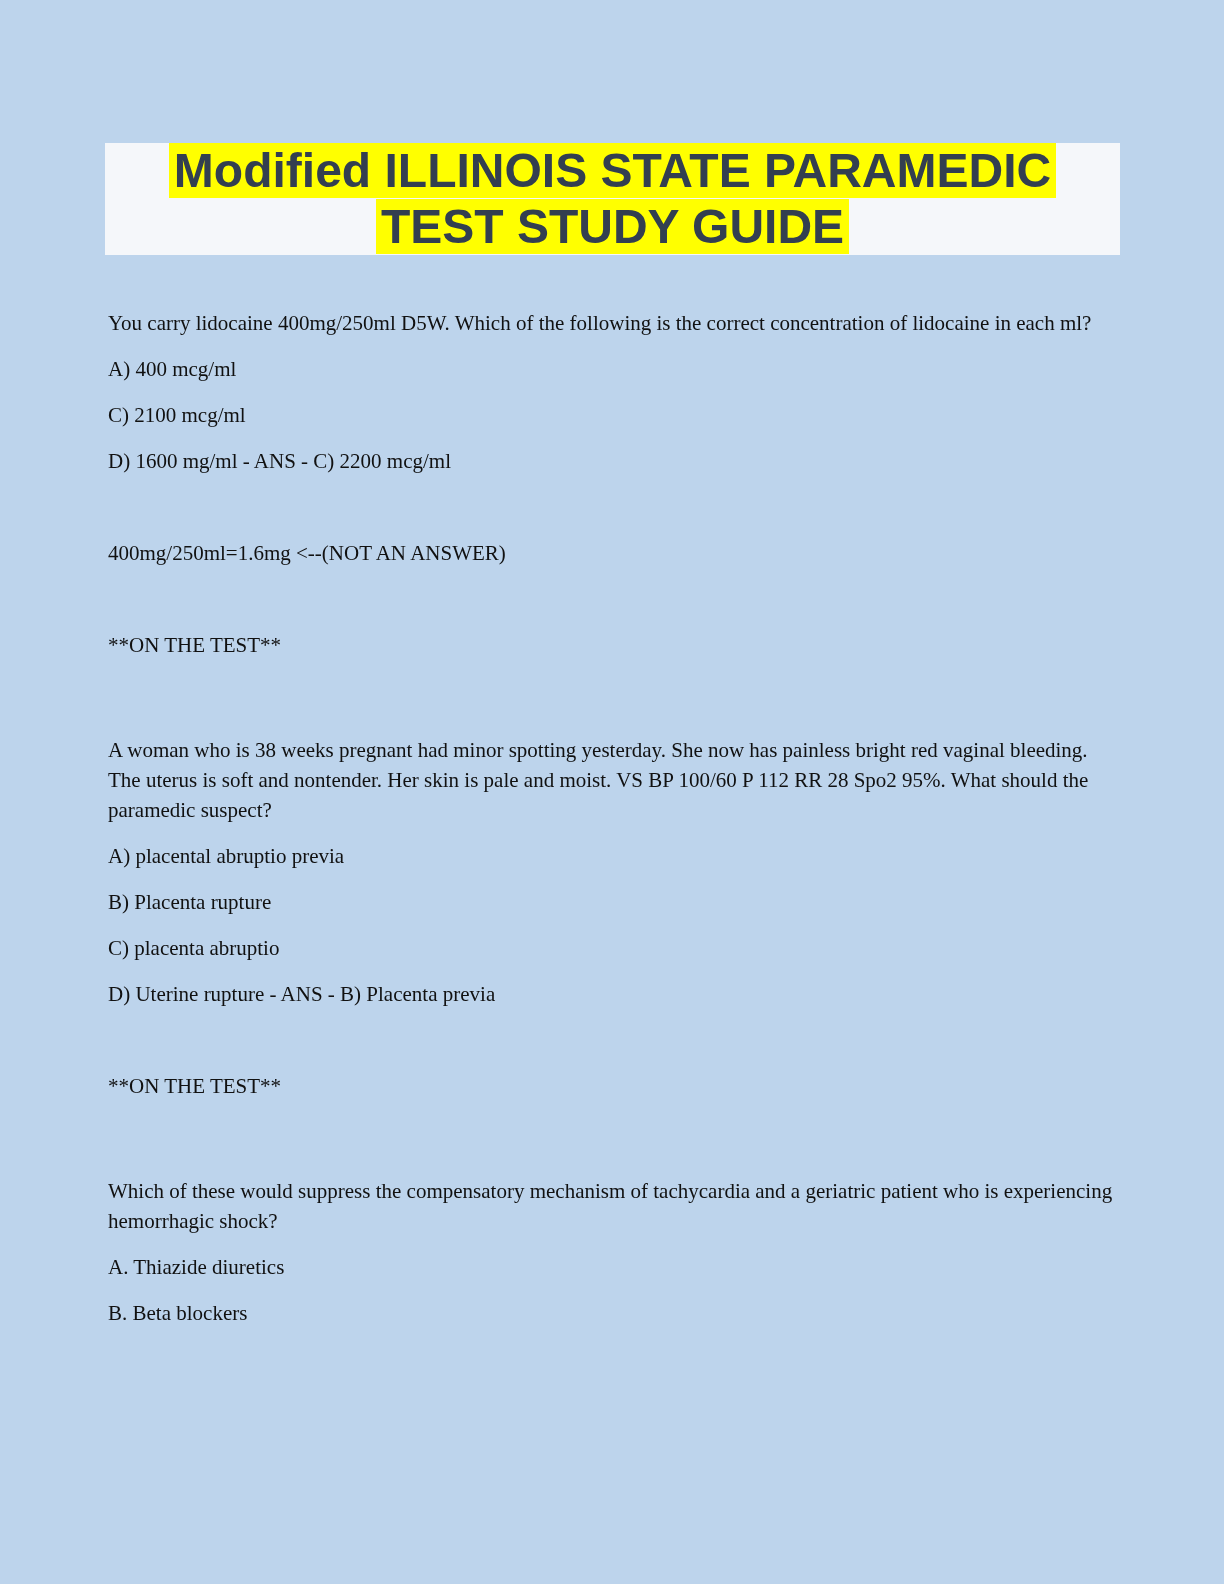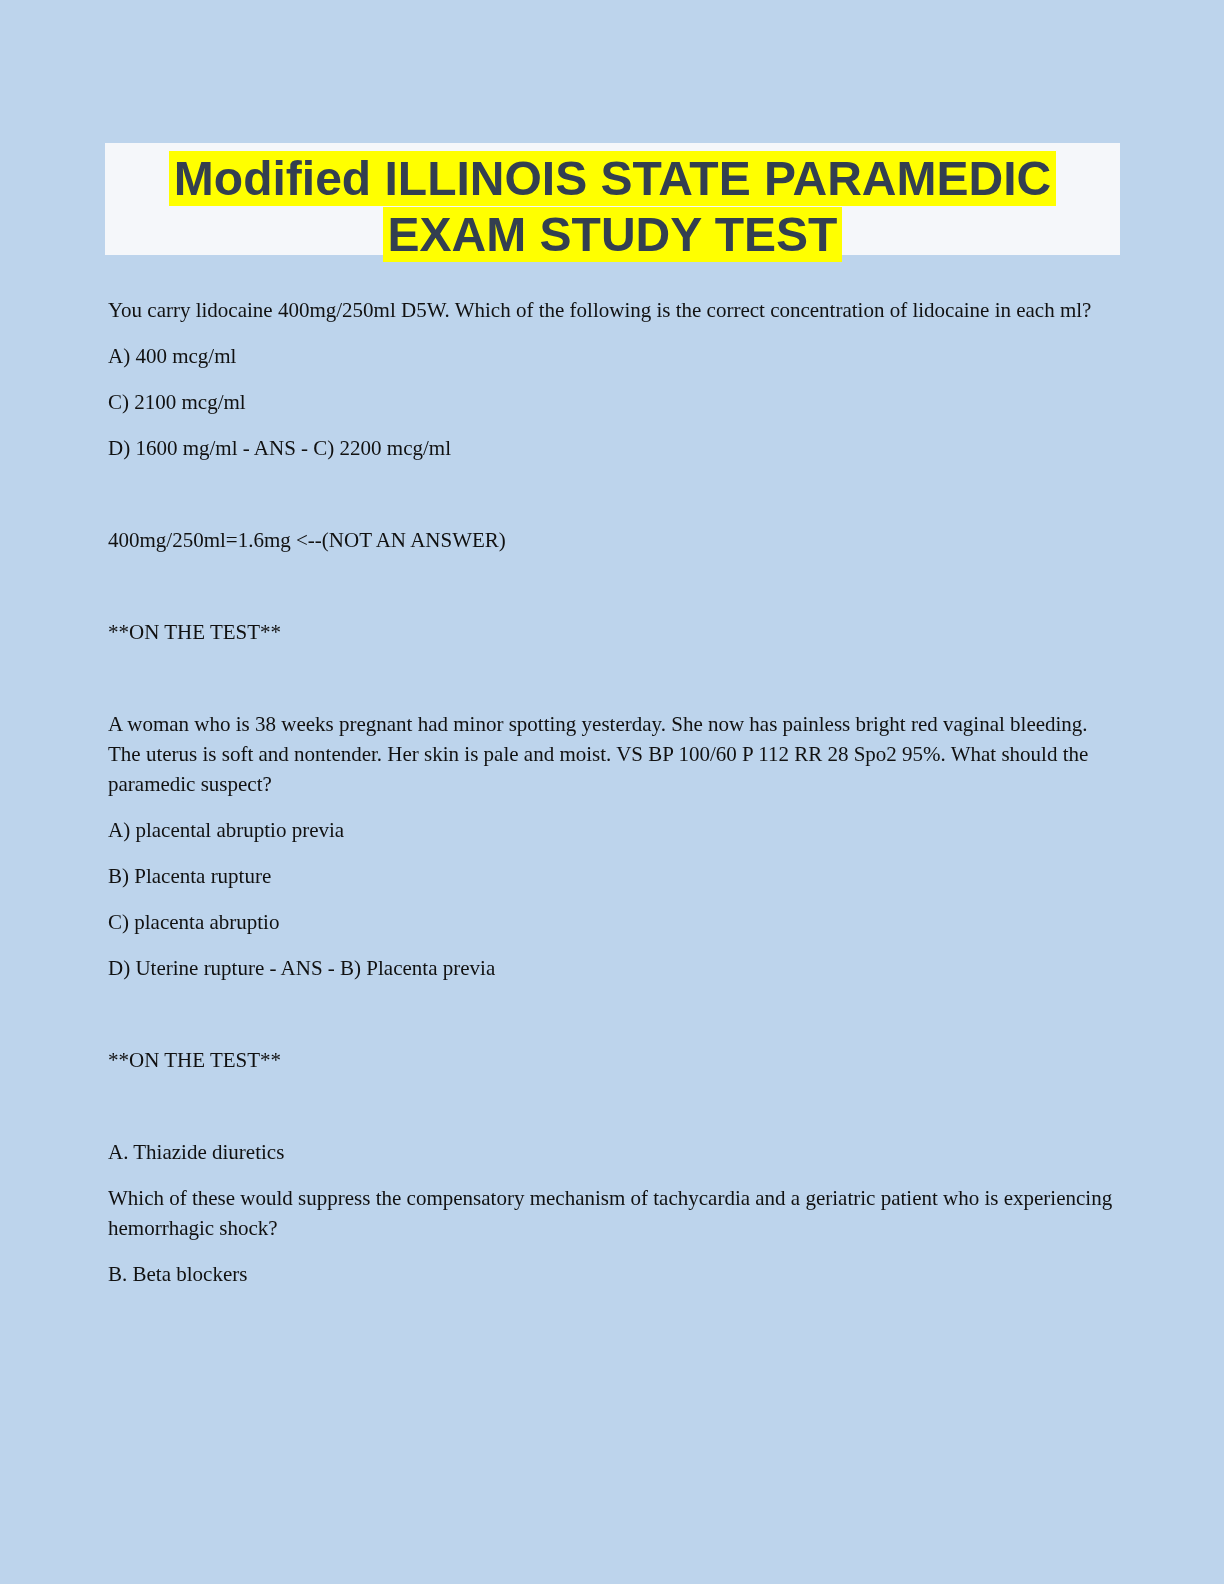--- a/index.html
+++ b/index.html
@@ -22,21 +22,21 @@
   .banner {
     position: absolute;
     left: 105px;
     top: 143px;
     width: 1015px;
     height: 112px;
     background: var(--banner-background);
     text-align: center;
   }
   .title {
-    margin: 8px;
+    margin: 0;
     font-family: "Liberation Sans", sans-serif;
     font-weight: bold;
     font-size: 48px;
     line-height: 56px;
     color: var(--title-color);
     white-space: nowrap;
   }
   .hl {
     background: var(--highlight);
     padding: 1px 5px;
@@ -45,29 +45,29 @@
     position: absolute;
     left: 108px;
     top: 295px;
     width: 1008px;
     color: var(--body-text-color);
     font-size: 21px;
     line-height: 30px;
   }
   .doc-body p { margin: 0 0 16px 0; }
   .spacer { height: 46px; }
-  section { display: block; }
+  section { display: block; margin-top: 13px; }
 </style>
 </head>
 <body>
 
 <div class="page">
 
   <div class="banner">
-    <h1 class="title"><span class="hl">Modified ILLINOIS STATE PARAMEDIC</span><br><span class="hl">EXAM STUDY TEST</span></h1>
+    <h1 class="title"><span class="hl">Modified ILLINOIS STATE PARAMEDIC</span><br><span class="hl">TEST STUDY GUIDE</span></h1>
   </div>
 
   <div class="doc-body">
 
     <section>
       <p>You carry lidocaine 400mg/250ml D5W. Which of the following is the correct concentration of lidocaine in each ml?</p>
       <p>A) 400 mcg/ml</p>
       <p>C) 2100 mcg/ml</p>
       <p>D) 1600 mg/ml - ANS - C) 2200 mcg/ml</p>
       <div class="spacer"></div>
@@ -82,19 +82,19 @@
       <p>A) placental abruptio previa</p>
       <p>B) Placenta rupture</p>
       <p>C) placenta abruptio</p>
       <p>D) Uterine rupture - ANS - B) Placenta previa</p>
       <div class="spacer"></div>
       <p>**ON THE TEST**</p>
       <div class="spacer"></div>
     </section>
 
     <section>
+      <p>Which of these would suppress the compensatory mechanism of tachycardia and a geriatric patient who is experiencing hemorrhagic shock?</p>
       <p>A. Thiazide diuretics</p>
-      <p>Which of these would suppress the compensatory mechanism of tachycardia and a geriatric patient who is experiencing hemorrhagic shock?</p>
       <p>B. Beta blockers</p>
     </section>
 
   </div>
 </div>
 
 </body></html>

